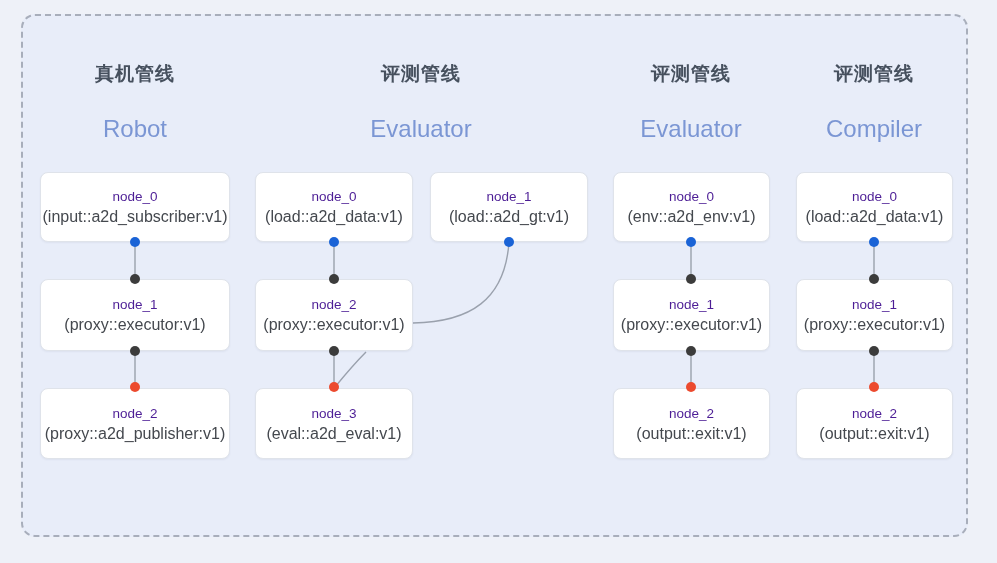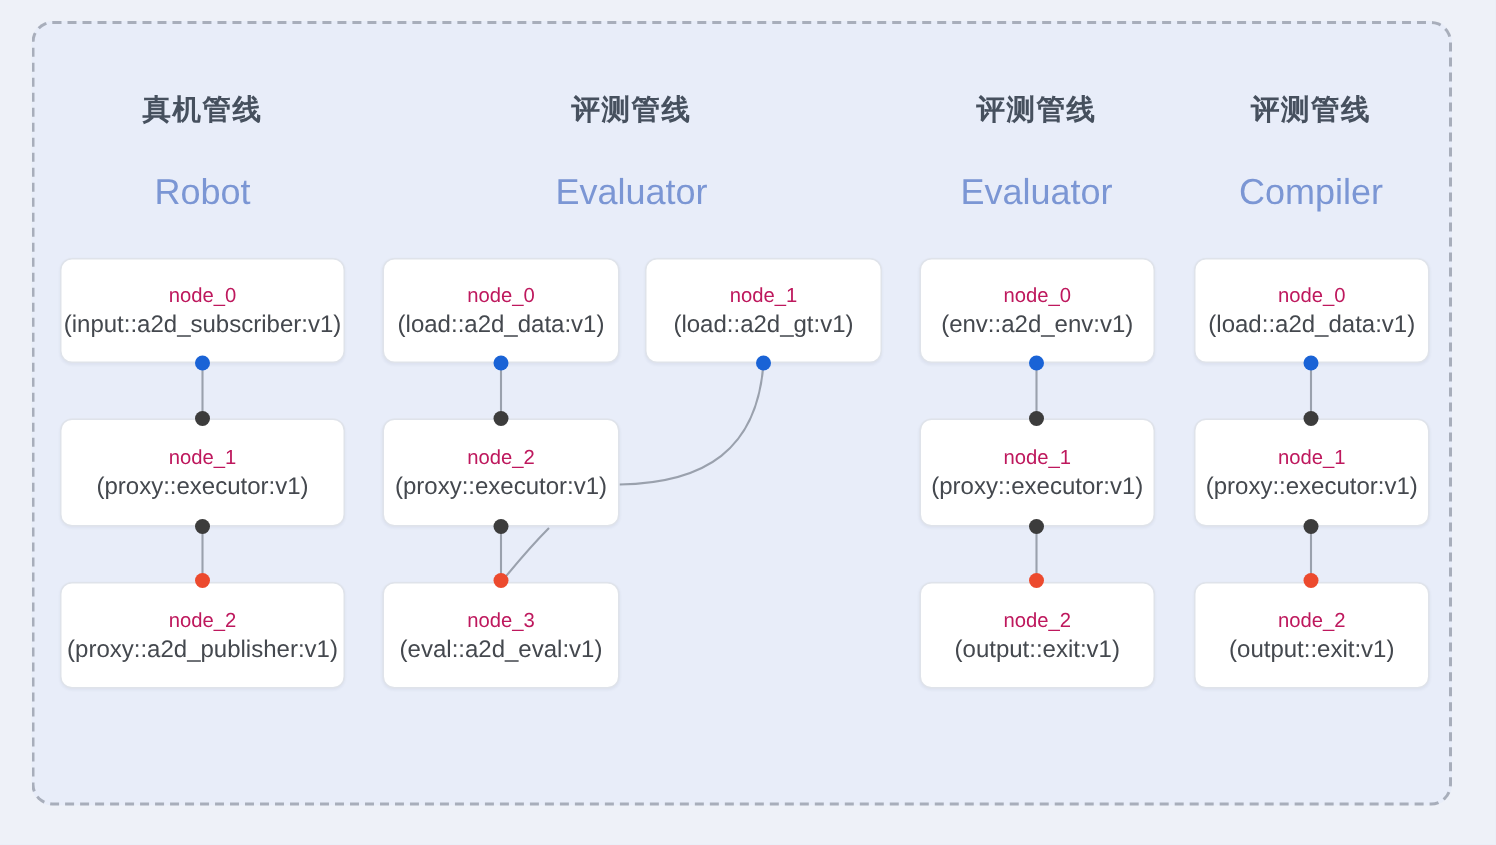--- a/index.html
+++ b/index.html
@@ -64,21 +64,21 @@
     border: 1px solid #dfe3ea;
     border-radius: 8px;
     box-shadow: 0 1px 2px rgba(40,50,80,0.06);
     display: flex;
     flex-direction: column;
     align-items: center;
     justify-content: center;
   }
   .node-name {
     font-size: 13.5px;
-    color: #be185d;
+    color: #4c1d95;
     line-height: 20px;
     white-space: nowrap;
   }
   .node-type {
     font-size: 16px;
     color: #44484e;
     line-height: 20px;
     white-space: nowrap;
   }
 

